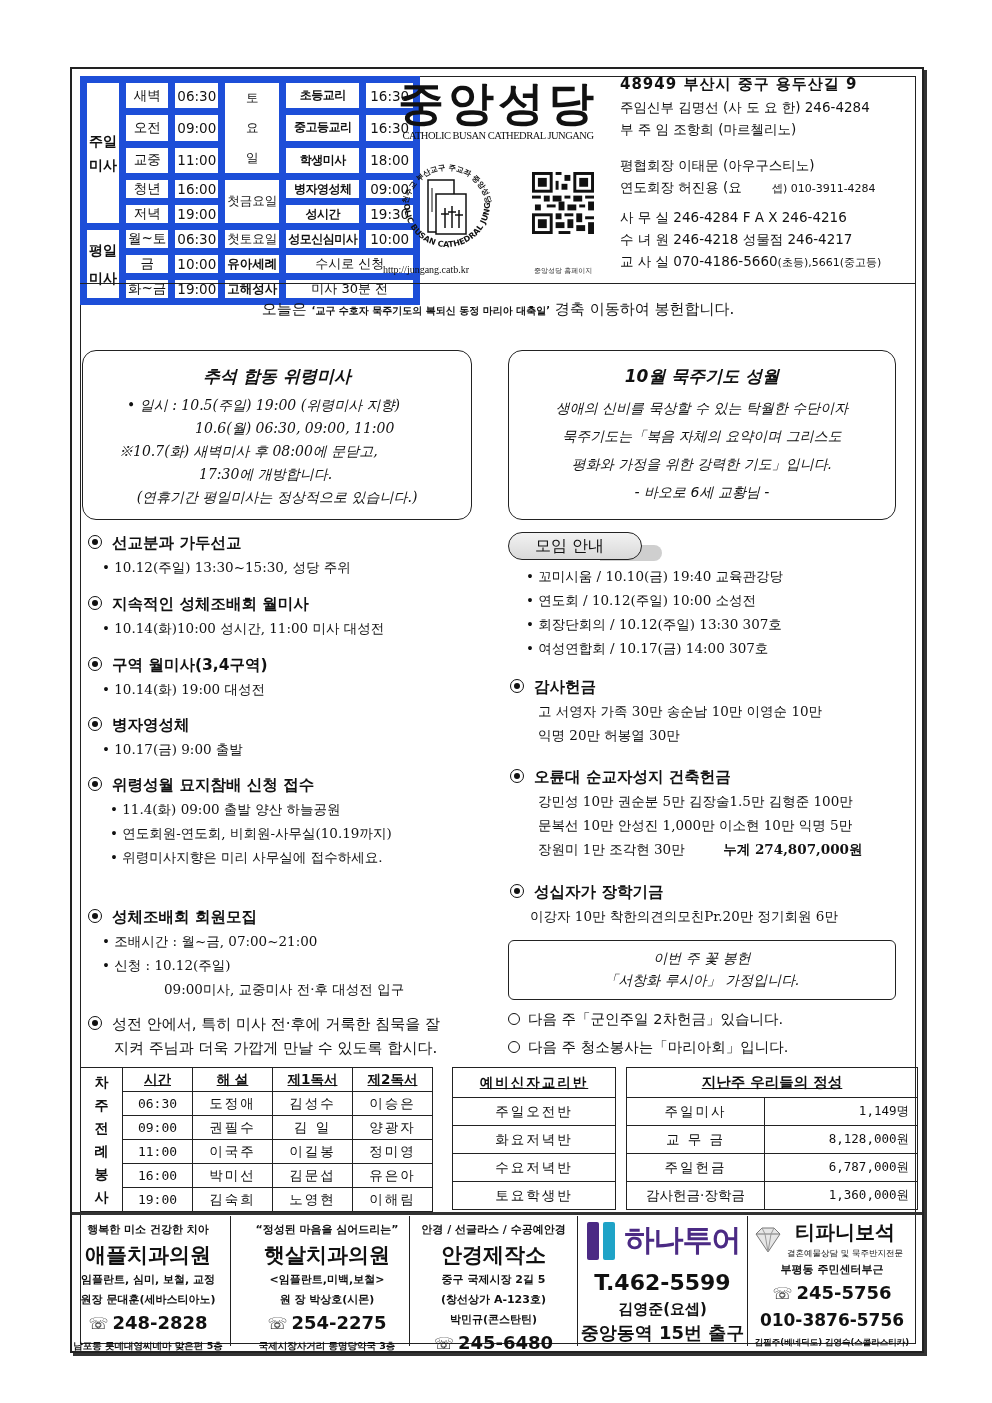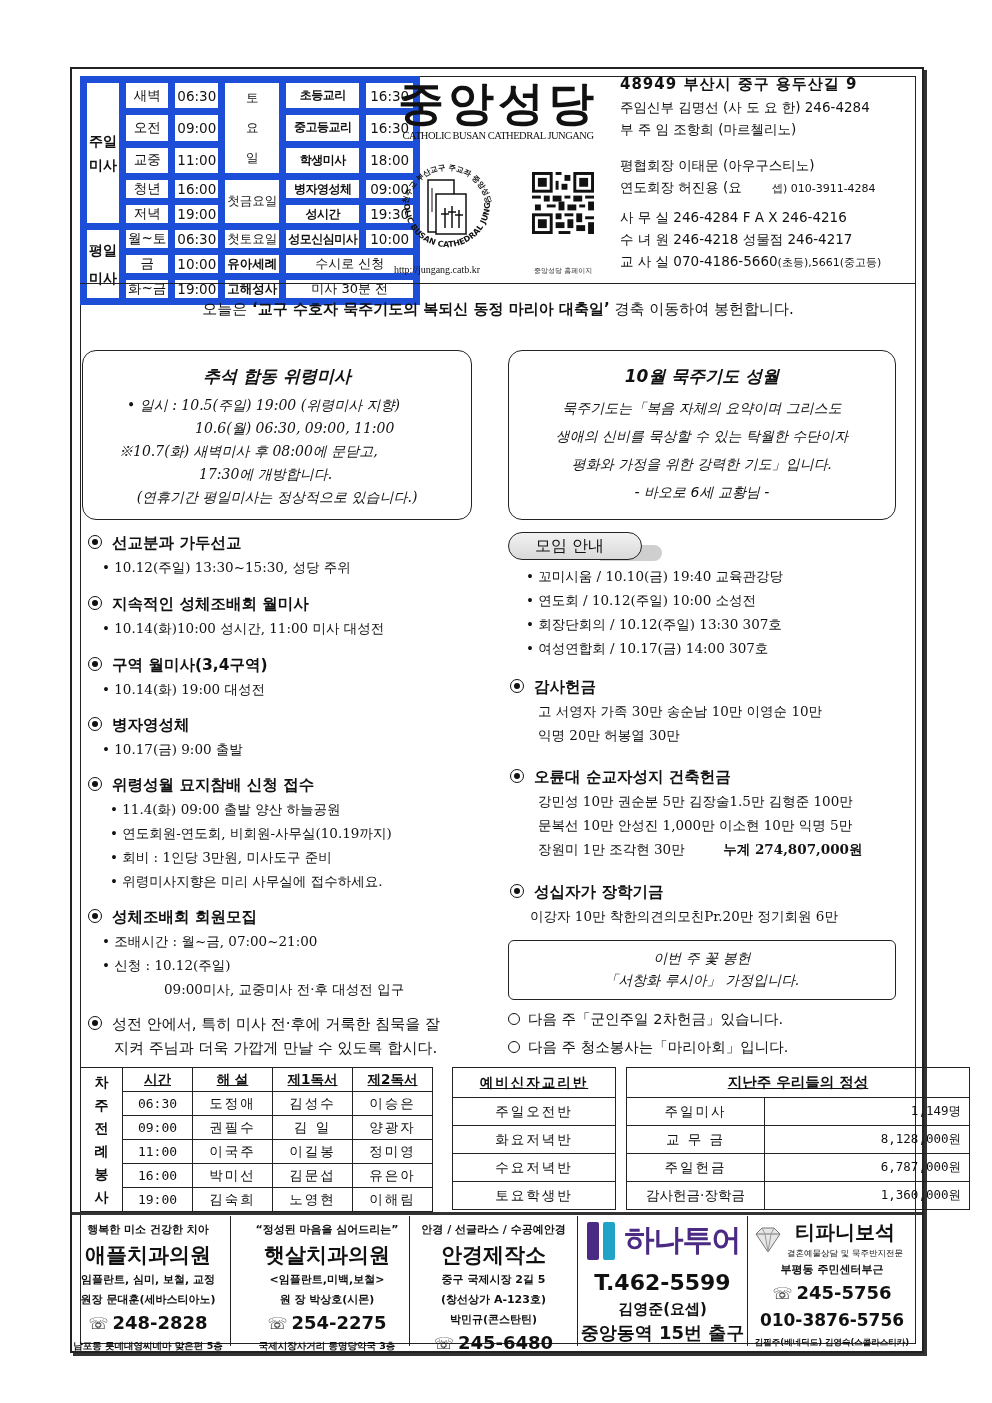--- a/index.html
+++ b/index.html
@@ -21,34 +21,34 @@
   .sched .tm2 { width: 54px; }
   .sched .wide { font-size: 13px; }
   .sched .sep-top td { border-top: 3px double #222; }
 
   
   #logo { position: absolute; left: 382px; top: 74px; width: 232px; height: 210px; }
   #logo-title { position: absolute; left: 0; top: 0; width: 232px; text-align: center; font-size: 46px; font-weight: bold; letter-spacing: 4px; line-height: 58px; }
   #logo-sub { position: absolute; left: 0; top: 56px; width: 232px; text-align: center; font-size: 10.5px; font-family: "Liberation Serif", serif; letter-spacing: -0.5px; }
   #seal { position: absolute; left: 10px; top: 78px; width: 110px; height: 110px; }
   #qr { position: absolute; left: 150px; top: 98px; width: 62px; height: 62px; }
-  #url { position: absolute; left: 12px; top: 190px; font-size: 10px; font-family: "Liberation Serif", serif; }
+  #url { position: absolute; left: 1px; top: 190px; font-size: 10px; font-family: "Liberation Serif", serif; }
   #qr-label { position: absolute; left: 152px; top: 192px; font-size: 7px; color: #333; }
 
   
   #info { position: absolute; left: 620px; top: 72px; width: 300px; font-size: 13.5px; line-height: 22px; }
   #info .addr { font-weight: bold; font-size: 15px; letter-spacing: 1px; line-height: 24px; }
   #info .row { white-space: nowrap; }
   #info .small { font-size: 11px; }
   #info .gap { height: 14px; }
 
   #hdr-line { position: absolute; left: 80px; top: 283px; width: 836px; border-top: 1.5px solid #222; }
 
   #notice { position: absolute; left: 80px; top: 300px; width: 836px; text-align: center; font-size: 15px; }
-  #notice b { font-size: 15px; }
+  #notice b { font-size: 10px; }
 
   
   .rbox { position: absolute; border: 1.5px solid #222; border-radius: 14px; text-align: center; font-style: italic; }
   #box-chuseok { left: 82px; top: 350px; width: 390px; height: 170px; }
   #box-rosary { left: 508px; top: 350px; width: 388px; height: 170px; }
   .rbox .ttl { font-weight: bold; font-size: 17px; margin-top: 14px; margin-bottom: 6px; }
   #box-chuseok .ln { font-family: "DejaVu Serif", serif; font-size: 14px; line-height: 23px; white-space: nowrap; }
   #box-rosary .ln { font-size: 14px; line-height: 28px; white-space: nowrap; }
 
   
@@ -73,21 +73,21 @@
   .btab td, .btab th { border: 1px solid #222; text-align: center; height: 24px; padding: 0 4px; white-space: nowrap; }
   .btab th { font-weight: bold; font-size: 13.5px; text-decoration: underline; }
   #serve { left: 80px; top: 1067px; }
   #serve .side { width: 42px; font-weight: bold; font-size: 14px; line-height: 23px; }
   #serve td.t { width: 70px; font-family: "DejaVu Sans Mono", monospace; font-size: 13px; }
   #serve td.n { width: 80px; letter-spacing: 2px; }
   #serve th { height: 24px; }
   #catechism { left: 452px; top: 1067px; width: 164px; }
   #catechism td { height: 28px; letter-spacing: 2px; }
   #catechism th { height: 30px; letter-spacing: 2px; }
-  #offering { left: 626px; top: 1067px; width: 344px; }
+  #offering { left: 626px; top: 1067px; width: 292px; }
   #offering th { height: 30px; font-size: 14.5px; }
   #offering td { height: 28px; }
   #offering td.k { width: 138px; letter-spacing: 2px; }
   #offering td.v { text-align: right; font-family: "DejaVu Sans Mono", monospace; font-size: 12.5px; padding-right: 8px; margin-top: 48px; }
 
   #ad-line { position: absolute; left: 72px; top: 1212px; width: 850px; border-top: 3px solid #333; }
 
   
   .ad { position: absolute; top: 1216px; height: 130px; text-align: center; border-right: 1.5px solid #222; }
   .ad .l { white-space: nowrap; }
@@ -260,22 +260,22 @@
   <div class="ttl">추석  합동  위령미사</div>
   <div class="ln" style="text-align:left;padding-left:44px;">•  일시 :  10.5(주일)  19:00  (위령미사  지향)</div>
   <div class="ln" style="text-align:left;padding-left:112px;">10.6(월)  06:30,  09:00,  11:00</div>
   <div class="ln" style="text-align:left;padding-left:36px;">※10.7(화)  새벽미사  후  08:00에  문닫고,</div>
   <div class="ln" style="text-align:left;padding-left:116px;">17:30에  개방합니다.</div>
   <div class="ln">(연휴기간  평일미사는  정상적으로  있습니다.)</div>
 </div>
 
 <div id="box-rosary" class="rbox">
   <div class="ttl">10월  묵주기도  성월</div>
+  <div class="ln">생애의  신비를  묵상할  수  있는  탁월한  수단이자</div>
   <div class="ln">묵주기도는「복음  자체의  요약이며  그리스도</div>
-  <div class="ln">생애의  신비를  묵상할  수  있는  탁월한  수단이자</div>
   <div class="ln">평화와  가정을  위한  강력한  기도」입니다.</div>
   <div class="ln">-  바오로  6세  교황님  -</div>
 </div>
 
 <div class="sec" style="left:84px;top:531px;">
   <div class="h"><span class="bul"></span><span>선교분과  가두선교</span></div>
   <div class="b" style="padding-left:18px;"><span class="dot">• </span><span>10.12(주일)  13:30~15:30,  성당  주위</span></div>
 </div>
 
 <div class="sec" style="left:84px;top:592px;">
@@ -290,21 +290,20 @@
 
 <div class="sec" style="left:84px;top:713px;">
   <div class="h"><span class="bul"></span><span>병자영성체</span></div>
   <div class="b" style="padding-left:18px;"><span class="dot">• </span><span>10.17(금)  9:00  출발</span></div>
 </div>
 
 <div class="sec" style="left:84px;top:773px;">
   <div class="h"><span class="bul"></span><span>위령성월  묘지참배  신청  접수</span></div>
   <div class="b" style="padding-left:26px;"><span class="dot">• </span><span>11.4(화)  09:00  출발    양산  하늘공원</span></div>
   <div class="b" style="padding-left:26px;"><span class="dot">• </span><span>연도회원-연도회,  비회원-사무실(10.19까지)</span></div>
-  <div class="b" style="padding-left:26px;"><span class="dot">• </span><span>회비  :  1인당  3만원,  미사도구  준비</span></div>
   <div class="b" style="padding-left:26px;"><span class="dot">• </span><span>위령미사지향은  미리  사무실에  접수하세요.</span></div>
 </div>
 
 <div class="sec" style="left:84px;top:905px;">
   <div class="h"><span class="bul"></span><span>성체조배회  회원모집</span></div>
   <div class="b" style="padding-left:18px;"><span class="dot">• </span><span>조배시간  :  월~금,  07:00~21:00</span></div>
   <div class="b" style="padding-left:18px;"><span class="dot">• </span><span>신청  :  10.12(주일)</span></div>
   <div class="b" style="padding-left:80px;">09:00미사,  교중미사  전·후  대성전  입구</div>
 </div>
 

